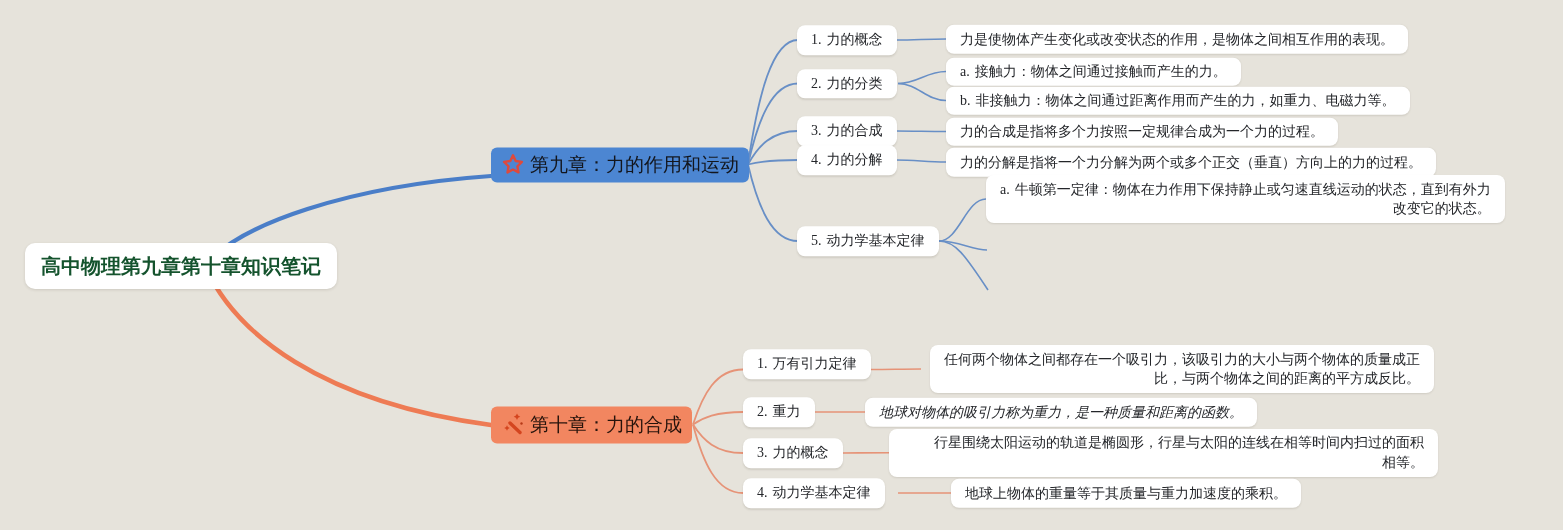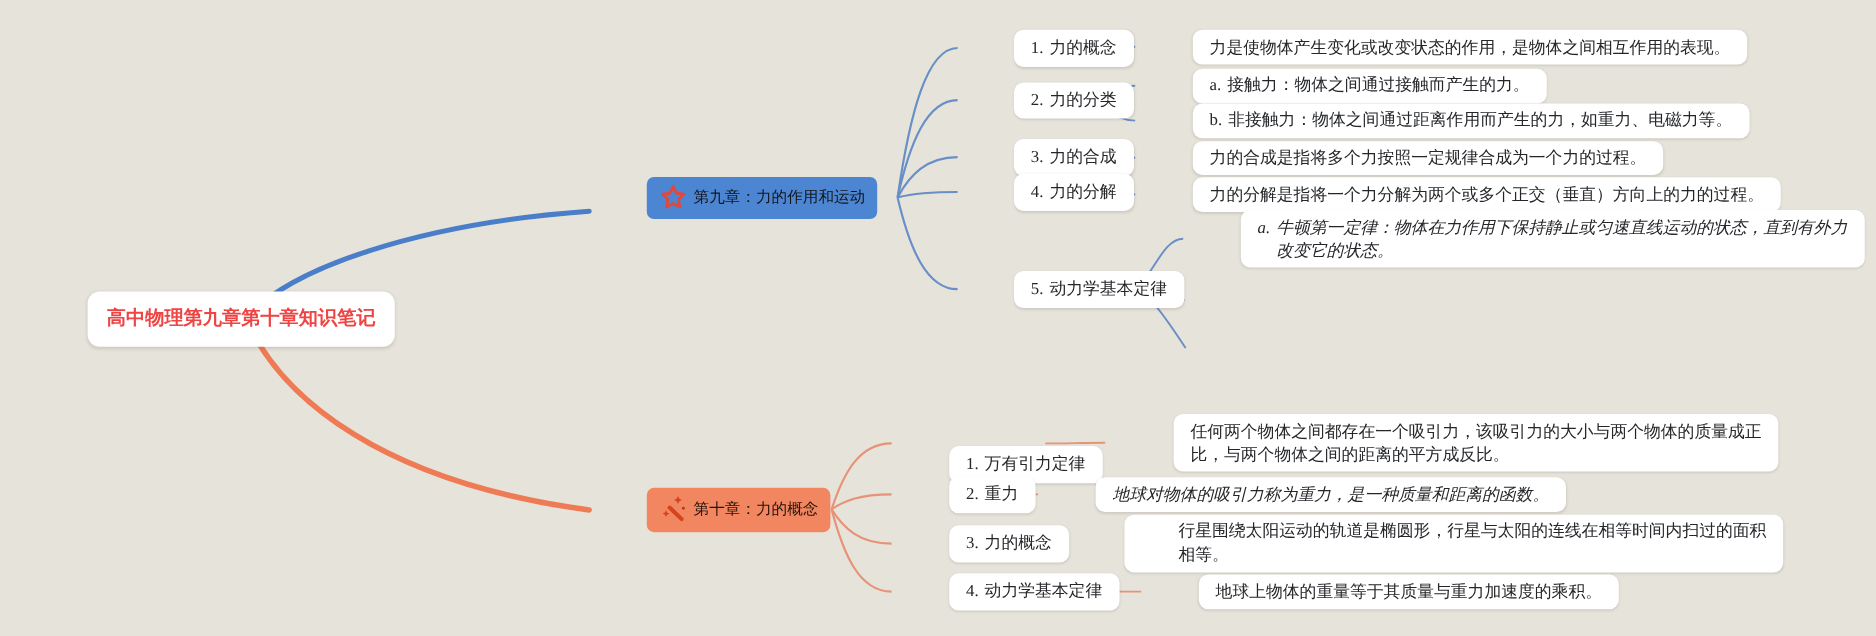--- a/index.html
+++ b/index.html
@@ -9,39 +9,38 @@
     font-family:"Liberation Sans",sans-serif;
     -webkit-font-smoothing:antialiased;
   }
   #edges{position:absolute;left:0;top:0;width:1563px;height:530px;}
   .node{
     position:absolute;transform:translateY(-50%);
     background:#ffffff;border-radius:8px;
     box-shadow:0 1px 2px rgba(60,55,40,0.13);
     color:#24262a;white-space:nowrap;
     box-sizing:border-box;
-    margin-left:48px;
   }
   .topic{
     font-size:14px;line-height:19.5px;padding:5px 14px;white-space:nowrap;
   }
   .detail{
-    font-size:14px;line-height:19.5px;padding:4.5px 14px;
+    font-size:14px;line-height:19.5px;padding:4.5px 14px;text-align:right;
   }
   .detail .txt{display:inline-block;vertical-align:top;white-space:pre-line;}
   .pfx{font-family:"Liberation Serif",serif;margin-right:5px;}
   .pfx:empty{margin-right:0;display:none;}
   .root{
-    font-size:16px;font-weight:bold;line-height:30px;padding:8px 16px;
-    border-radius:10px;color:#ef4444;white-space:nowrap;
+    font-size:20px;font-weight:bold;line-height:30px;padding:8px 16px;
+    border-radius:10px;color:#14532d;white-space:nowrap;
     box-shadow:0 1px 3px rgba(60,55,40,0.15);
   }
   .main{
     display:flex;align-items:center;gap:5px;
-    font-size:13px;padding:0 10px;white-space:nowrap;
+    font-size:19px;padding:0 10px;white-space:nowrap;
     border-radius:6px;box-shadow:none;
   }
   .main .micon{display:flex;align-items:center;justify-content:center;flex:0 0 auto;}
   .main9{height:35px;background:#4c86d2;color:#13161d;}
   .main10{height:37px;background:#f28660;color:#26130b;}
 </style>
 </head>
 <body>
 
 <svg id="edges" viewBox="0 0 1563 530" fill="none" xmlns="http://www.w3.org/2000/svg">
@@ -113,38 +112,38 @@
 </div>
 <div class="node detail" style="left:946px;top:100.5px;">
   <span class="pfx">b.</span><span class="txt">非接触力：物体之间通过距离作用而产生的力，如重力、电磁力等。</span>
 </div>
 <div class="node detail" style="left:946px;top:131.5px;">
   <span class="txt">力的合成是指将多个力按照一定规律合成为一个力的过程。</span>
 </div>
 <div class="node detail" style="left:946px;top:162px;">
   <span class="txt">力的分解是指将一个力分解为两个或多个正交（垂直）方向上的力的过程。</span>
 </div>
-<div class="node detail" style="left:986px;top:199px;font-style:italic;">
+<div class="node detail" style="left:986px;top:199px;">
   <span class="pfx">a.</span><span class="txt">牛顿第一定律：物体在力作用下保持静止或匀速直线运动的状态，直到有外力
 改变它的状态。</span>
 </div>
 
 <div class="node main main10" style="left:491px;top:424.5px;">
   <span class="micon">
     <svg width="24" height="24" viewBox="0 0 24 24" fill="none" xmlns="http://www.w3.org/2000/svg">
       <path d="M9 10.5 L19 20" stroke="#d4451f" stroke-width="3.4" stroke-linecap="round"></path>
       <path d="M16 0.9 L17.1 3.1 L19.3 4.2 L17.1 5.3 L16 7.5 L14.9 5.3 L12.7 4.2 L14.9 3.1 Z" fill="#d4451f"></path>
       <path d="M6 12.7 L6.9 14.6 L8.8 15.5 L6.9 16.4 L6 18.3 L5.1 16.4 L3.2 15.5 L5.1 14.6 Z" fill="#d4451f"></path>
       <circle cx="20.5" cy="11" r="1.2" fill="#b63a16"></circle>
     </svg>
   </span>
-  <span>第十章：力的概念</span>
+  <span>第十章：力的合成</span>
 </div>
 
-<div class="node topic" style="left:743px;top:387px;">
+<div class="node topic" style="left:743px;top:364px;">
   <span class="pfx">1.</span><span>万有引力定律</span>
 </div>
 <div class="node topic" style="left:743px;top:412px;">
   <span class="pfx">2.</span><span>重力</span>
 </div>
 <div class="node topic" style="left:743px;top:453px;">
   <span class="pfx">3.</span><span>力的概念</span>
 </div>
 <div class="node topic" style="left:743px;top:493px;">
   <span class="pfx">4.</span><span>动力学基本定律</span>

